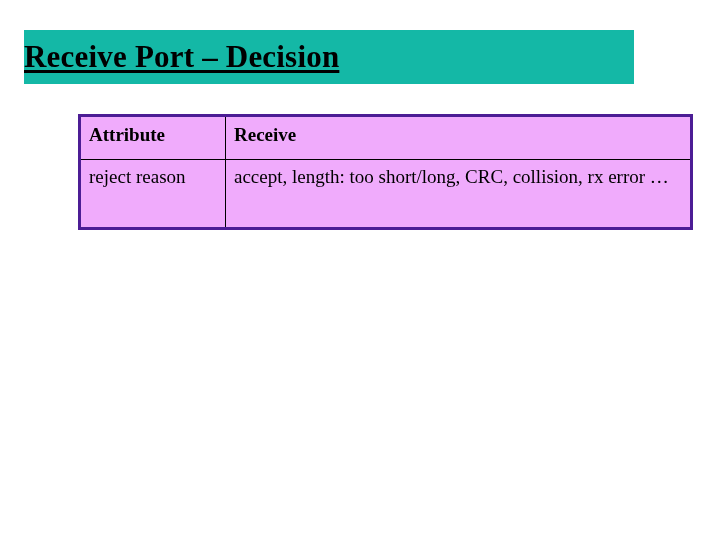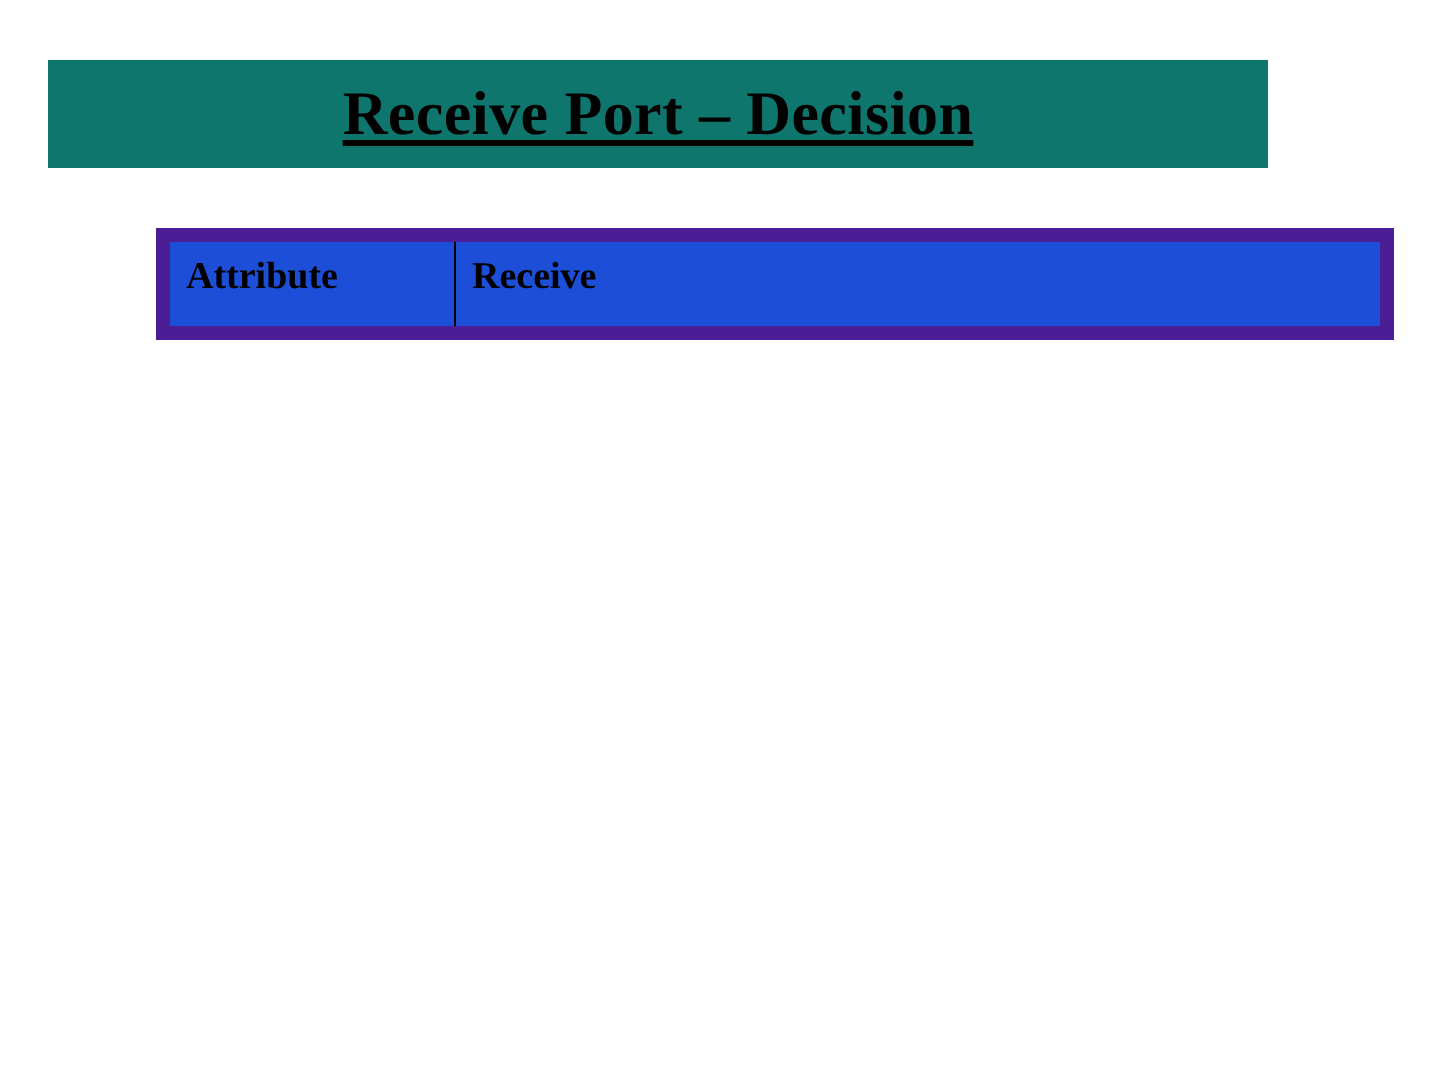--- a/index.html
+++ b/index.html
@@ -17,24 +17,24 @@
     -webkit-font-smoothing: none;
   }
 
   
   #title-banner {
     position: absolute;
     left: 24px;
     top: 30px;
     width: 610px;
     height: 54px;
-    background: #0f766e;
+    background: #14b8a6;
     display: flex;
     align-items: center;
-    justify-content: center;
+    justify-content: flex-start;
   }
   #slide-title {
     font-family: "Liberation Serif", "DejaVu Serif", serif;
     font-size: 31px;
     font-weight: bold;
     color: #000000;
     text-decoration: underline;
     text-underline-offset: 3px;
     letter-spacing: 0.2px;
     white-space: nowrap;
@@ -45,22 +45,22 @@
   #decision-table-wrap {
     position: absolute;
     left: 78px;
     top: 114px;
     width: 612px;
   }
   table.decision-table {
     border-collapse: collapse;
     width: 612px;
     table-layout: fixed;
-    border: 7px solid #4c1d95;
-    background: #1d4ed8;
+    border: 3px solid #4c1d95;
+    background: #f0abfc;
   }
   table.decision-table col.col-attr { width: 146px; }
   table.decision-table col.col-vals { width: 466px; }
 
   table.decision-table td,
   table.decision-table th {
     border: 1px solid #000000;
     padding: 4px 8px 6px 8px;
     vertical-align: top;
     text-align: left;
@@ -92,15 +92,19 @@
       <col class="col-attr">
       <col class="col-vals">
     </colgroup>
     <thead>
       <tr>
         <th>Attribute</th>
         <th>Receive</th>
       </tr>
     </thead>
     <tbody>
+      <tr class="row-tall">
+        <td>reject reason</td>
+        <td>accept, length: too short/long, CRC, collision, rx error …</td>
+      </tr>
     </tbody>
   </table>
 </div>
 
 </body></html>

